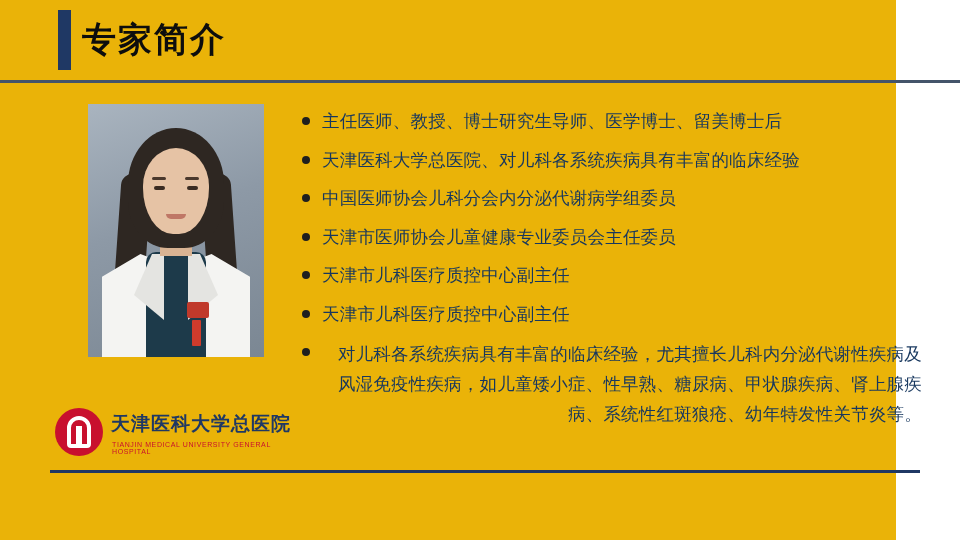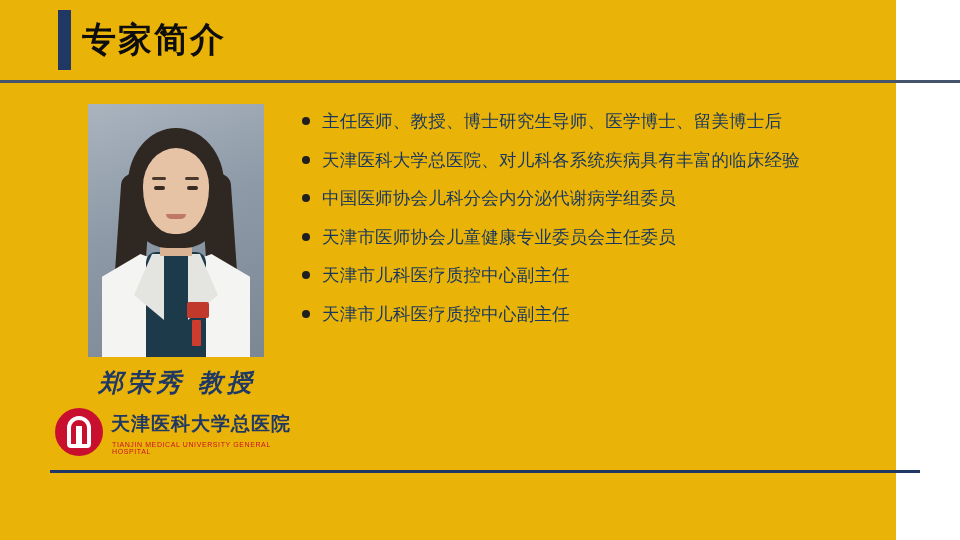--- a/index.html
+++ b/index.html
@@ -351,21 +351,20 @@
     <div class="p-neck"></div>
     <div class="p-hair"></div>
     <div class="p-face"></div>
     <div class="p-brow-l"></div>
     <div class="p-brow-r"></div>
     <div class="p-eye-l"></div>
     <div class="p-eye-r"></div>
     <div class="p-mouth"></div>
   </div>
 
-  <div class="doctor-name">郑荣秀 教授</div>
 
   <div class="logo">
     <div class="logo-mark"></div>
     <div class="logo-text-cn">天津医科大学总医院</div>
     <div class="logo-text-en">TIANJIN MEDICAL UNIVERSITY GENERAL HOSPITAL</div>
   </div>
 
   <div class="bullets">
     <div class="bullet-row">
       <span class="bullet-dot"></span>
@@ -384,17 +383,21 @@
       <span class="bullet-text">天津市医师协会儿童健康专业委员会主任委员</span>
     </div>
     <div class="bullet-row">
       <span class="bullet-dot"></span>
       <span class="bullet-text">天津市儿科医疗质控中心副主任</span>
     </div>
     <div class="bullet-row">
       <span class="bullet-dot"></span>
       <span class="bullet-text">天津市儿科医疗质控中心副主任</span>
     </div>
+    <div class="bullet-row long">
+      <span class="bullet-dot"></span>
+      <span class="bullet-text">对儿科各系统疾病具有丰富的临床经验，尤其擅长儿科内分泌代谢性疾病及风湿免疫性疾病，如儿童矮小症、性早熟、糖尿病、甲状腺疾病、肾上腺疾病、系统性红斑狼疮、幼年特发性关节炎等。</span>
+    </div>
   </div>
 
   <div class="footer-rule"></div>
 
 </div>
 
 </body></html>

